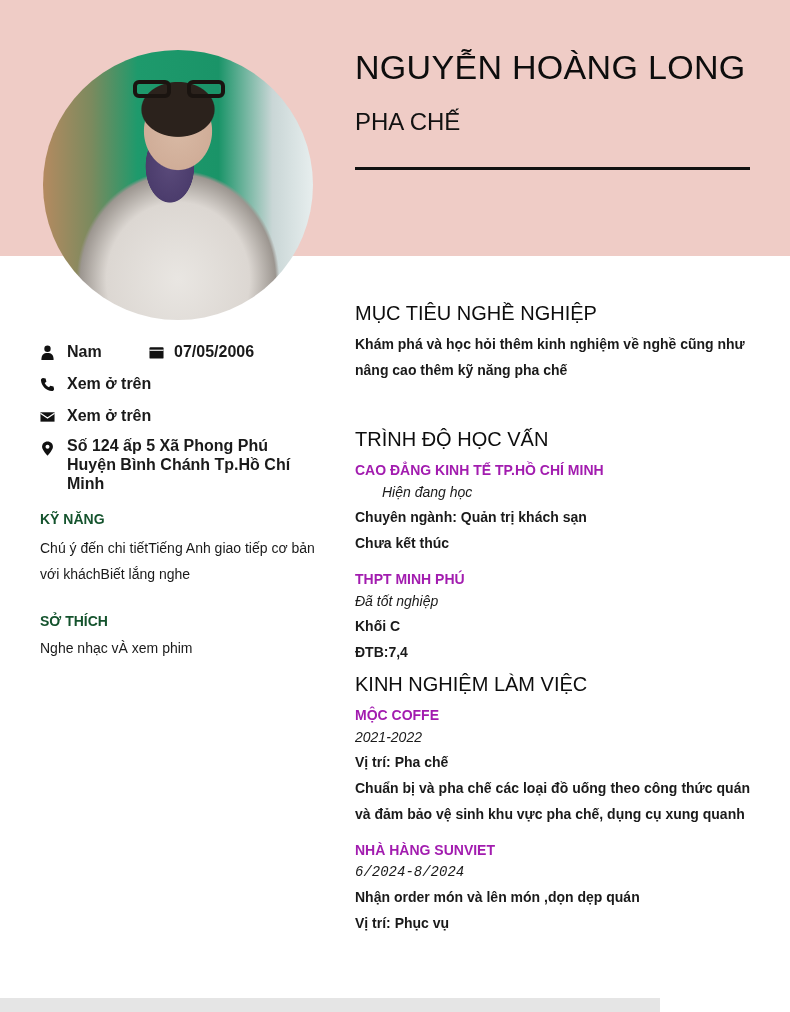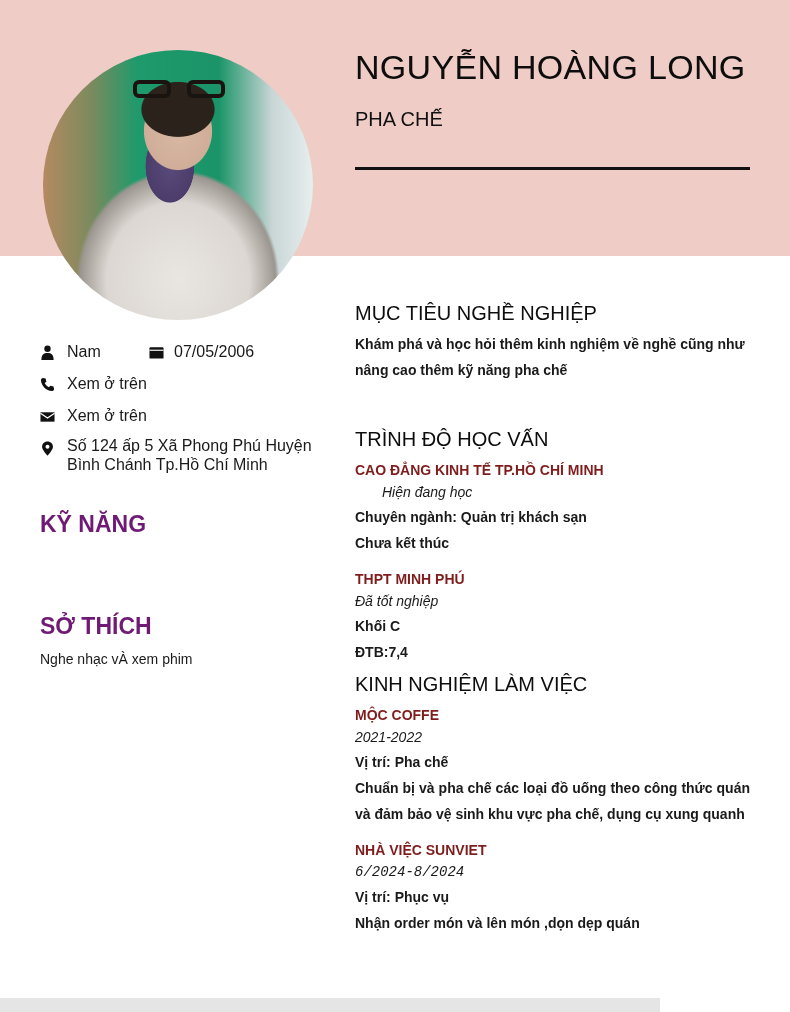--- a/index.html
+++ b/index.html
@@ -17,40 +17,40 @@
       radial-gradient(ellipse 30px 45px at 47% 43%, #5a4a7a 0%, #4b3c6c 80%, transparent 82%),
       radial-gradient(ellipse 130px 140px at 50% 85%, #e9e6e2 0%, #dcd7d2 55%, #9c9690 75%, transparent 78%),
       linear-gradient(90deg, #b48a60 0%, #7b8a5e 18%, #1e9a6c 35%, #1a9468 65%, #c9d6d6 85%, #e7eeee 100%);
   }
   .avatar .glasses { position: absolute; left: 90px; top: 30px; width: 92px; height: 20px; }
   .avatar .glasses span { position: absolute; top: 0; width: 38px; height: 18px; border: 4px solid #1a1410; border-radius: 6px; }
   .avatar .glasses span:first-child { left: 0; }
   .avatar .glasses span:last-child { right: 0; }
 
   .name { position: absolute; left: 355px; top: 48px; font-size: 34px; font-weight: normal; letter-spacing: 0.3px; color: #0d0d0d; }
-  .title { position: absolute; left: 355px; top: 108px; font-size: 20px; color: #111; }
+  .title { position: absolute; left: 355px; top: 108px; font-size: 24px; color: #111; }
   .title-rule { position: absolute; left: 355px; top: 167px; width: 395px; height: 3px; background: #111; }
 
   .contact { position: absolute; left: 40px; top: 341px; width: 280px; font-size: 16px; color: #1a1a1a; }
   .contact-row { display: flex; align-items: flex-start; margin-bottom: 10px; line-height: 22px; }
   .contact-row .icon { width: 27px; height: 22px; display: flex; align-items: center; flex-shrink: 0; }
   .contact-row .icon svg { width: 15px; height: 15px; fill: #111; }
-  .contact-row .value { flex: 0 0 auto; }
+  .contact-row .value { flex: 0 0 auto; font-weight: bold; }
   .contact-row .gender { width: 82px; }
   .contact-row .dob-icon { width: 25px; }
   .contact-row .address { width: 250px; line-height: 19px; margin-top: -1px; }
 
   .left-section { position: absolute; left: 40px; width: 280px; }
-  .sec-heading { font-size: 23px; font-weight: bold; color: #701a75; }
+  .sec-heading { font-size: 14px; font-weight: bold; color: #14532d; }
   .body-text { font-size: 14px; line-height: 26px; color: #1a1a1a; }
 
   .right-col { position: absolute; left: 355px; width: 395px; }
   .r-heading { font-size: 20px; font-weight: normal; color: #0d0d0d; margin-bottom: 6px; }
   .r-text { font-size: 14px; line-height: 26px; color: #1a1a1a; font-weight: bold; }
-  .entry-title { font-size: 14px; font-weight: bold; color: #7f1d1d; line-height: 20px; }
+  .entry-title { font-size: 14px; font-weight: bold; color: #a21caf; line-height: 20px; }
   .entry-sub { font-size: 14px; font-style: italic; color: #1a1a1a; line-height: 26px; }
   .justify { text-align: justify; }
 </style>
 </head>
 <body>
 
 <div class="header-band"></div>
 
 <div class="avatar">
   <div class="glasses">
@@ -103,20 +103,21 @@
           <path d="M8 0.5 C4 0.5 1.5 3.4 1.5 6.8 C1.5 11 8 17.5 8 17.5 C8 17.5 14.5 11 14.5 6.8 C14.5 3.4 12 0.5 8 0.5 Z"></path>
           <circle cx="8" cy="6.8" r="2.4" fill="#fff"></circle>
         </svg>
     </span>
     <span class="value address">Số 124 ấp 5 Xã Phong Phú Huyện Bình Chánh Tp.Hồ Chí Minh</span>
   </div>
 </div>
 
 <div class="left-section" style="top:511px;">
   <div class="sec-heading">KỸ NĂNG</div>
+  <div class="body-text" style="margin-top:8px;">Chú ý đến chi tiếtTiếng Anh giao tiếp cơ bản với kháchBiết lắng nghe</div>
 </div>
 
 <div class="left-section" style="top:613px;">
   <div class="sec-heading">SỞ THÍCH</div>
   <div class="body-text" style="margin-top:6px;">Nghe nhạc vÀ xem phim</div>
 </div>
 
 <div class="right-col" style="top:302px;">
   <div class="r-heading">MỤC TIÊU NGHỀ NGHIỆP</div>
   <div class="r-text">Khám phá và học hỏi thêm kinh nghiệm về nghề cũng như nâng cao thêm kỹ năng pha chế</div>
@@ -140,22 +141,22 @@
 
 <div class="right-col" style="top:673px;">
   <div class="r-heading" style="margin-bottom:9px;">KINH NGHIỆM LÀM VIỆC</div>
   <div>
     <div class="entry-title">MỘC COFFE</div>
     <div class="entry-sub" style="line-height:24px;">2021-2022</div>
     <div class="r-text">Vị trí: Pha chế</div>
     <div class="r-text justify">Chuẩn bị và pha chế các loại đồ uống theo công thức quán và đảm bảo vệ sinh khu vực pha chế, dụng cụ xung quanh</div>
   </div>
   <div style="margin-top:13px;">
-    <div class="entry-title">NHÀ VIỆC SUNVIET</div>
+    <div class="entry-title">NHÀ HÀNG SUNVIET</div>
     <div class="entry-sub" style="line-height:24px;font-family:Liberation Mono, monospace;">6/2024-8/2024</div>
+    <div class="r-text">Nhận order món và lên món ,dọn dẹp quán</div>
     <div class="r-text">Vị trí: Phục vụ</div>
-    <div class="r-text">Nhận order món và lên món ,dọn dẹp quán</div>
   </div>
 </div>
 
 <div class="footer-band">
   <span class="footer-text">@jobgovn.com</span>
 </div>
 
 </body></html>

